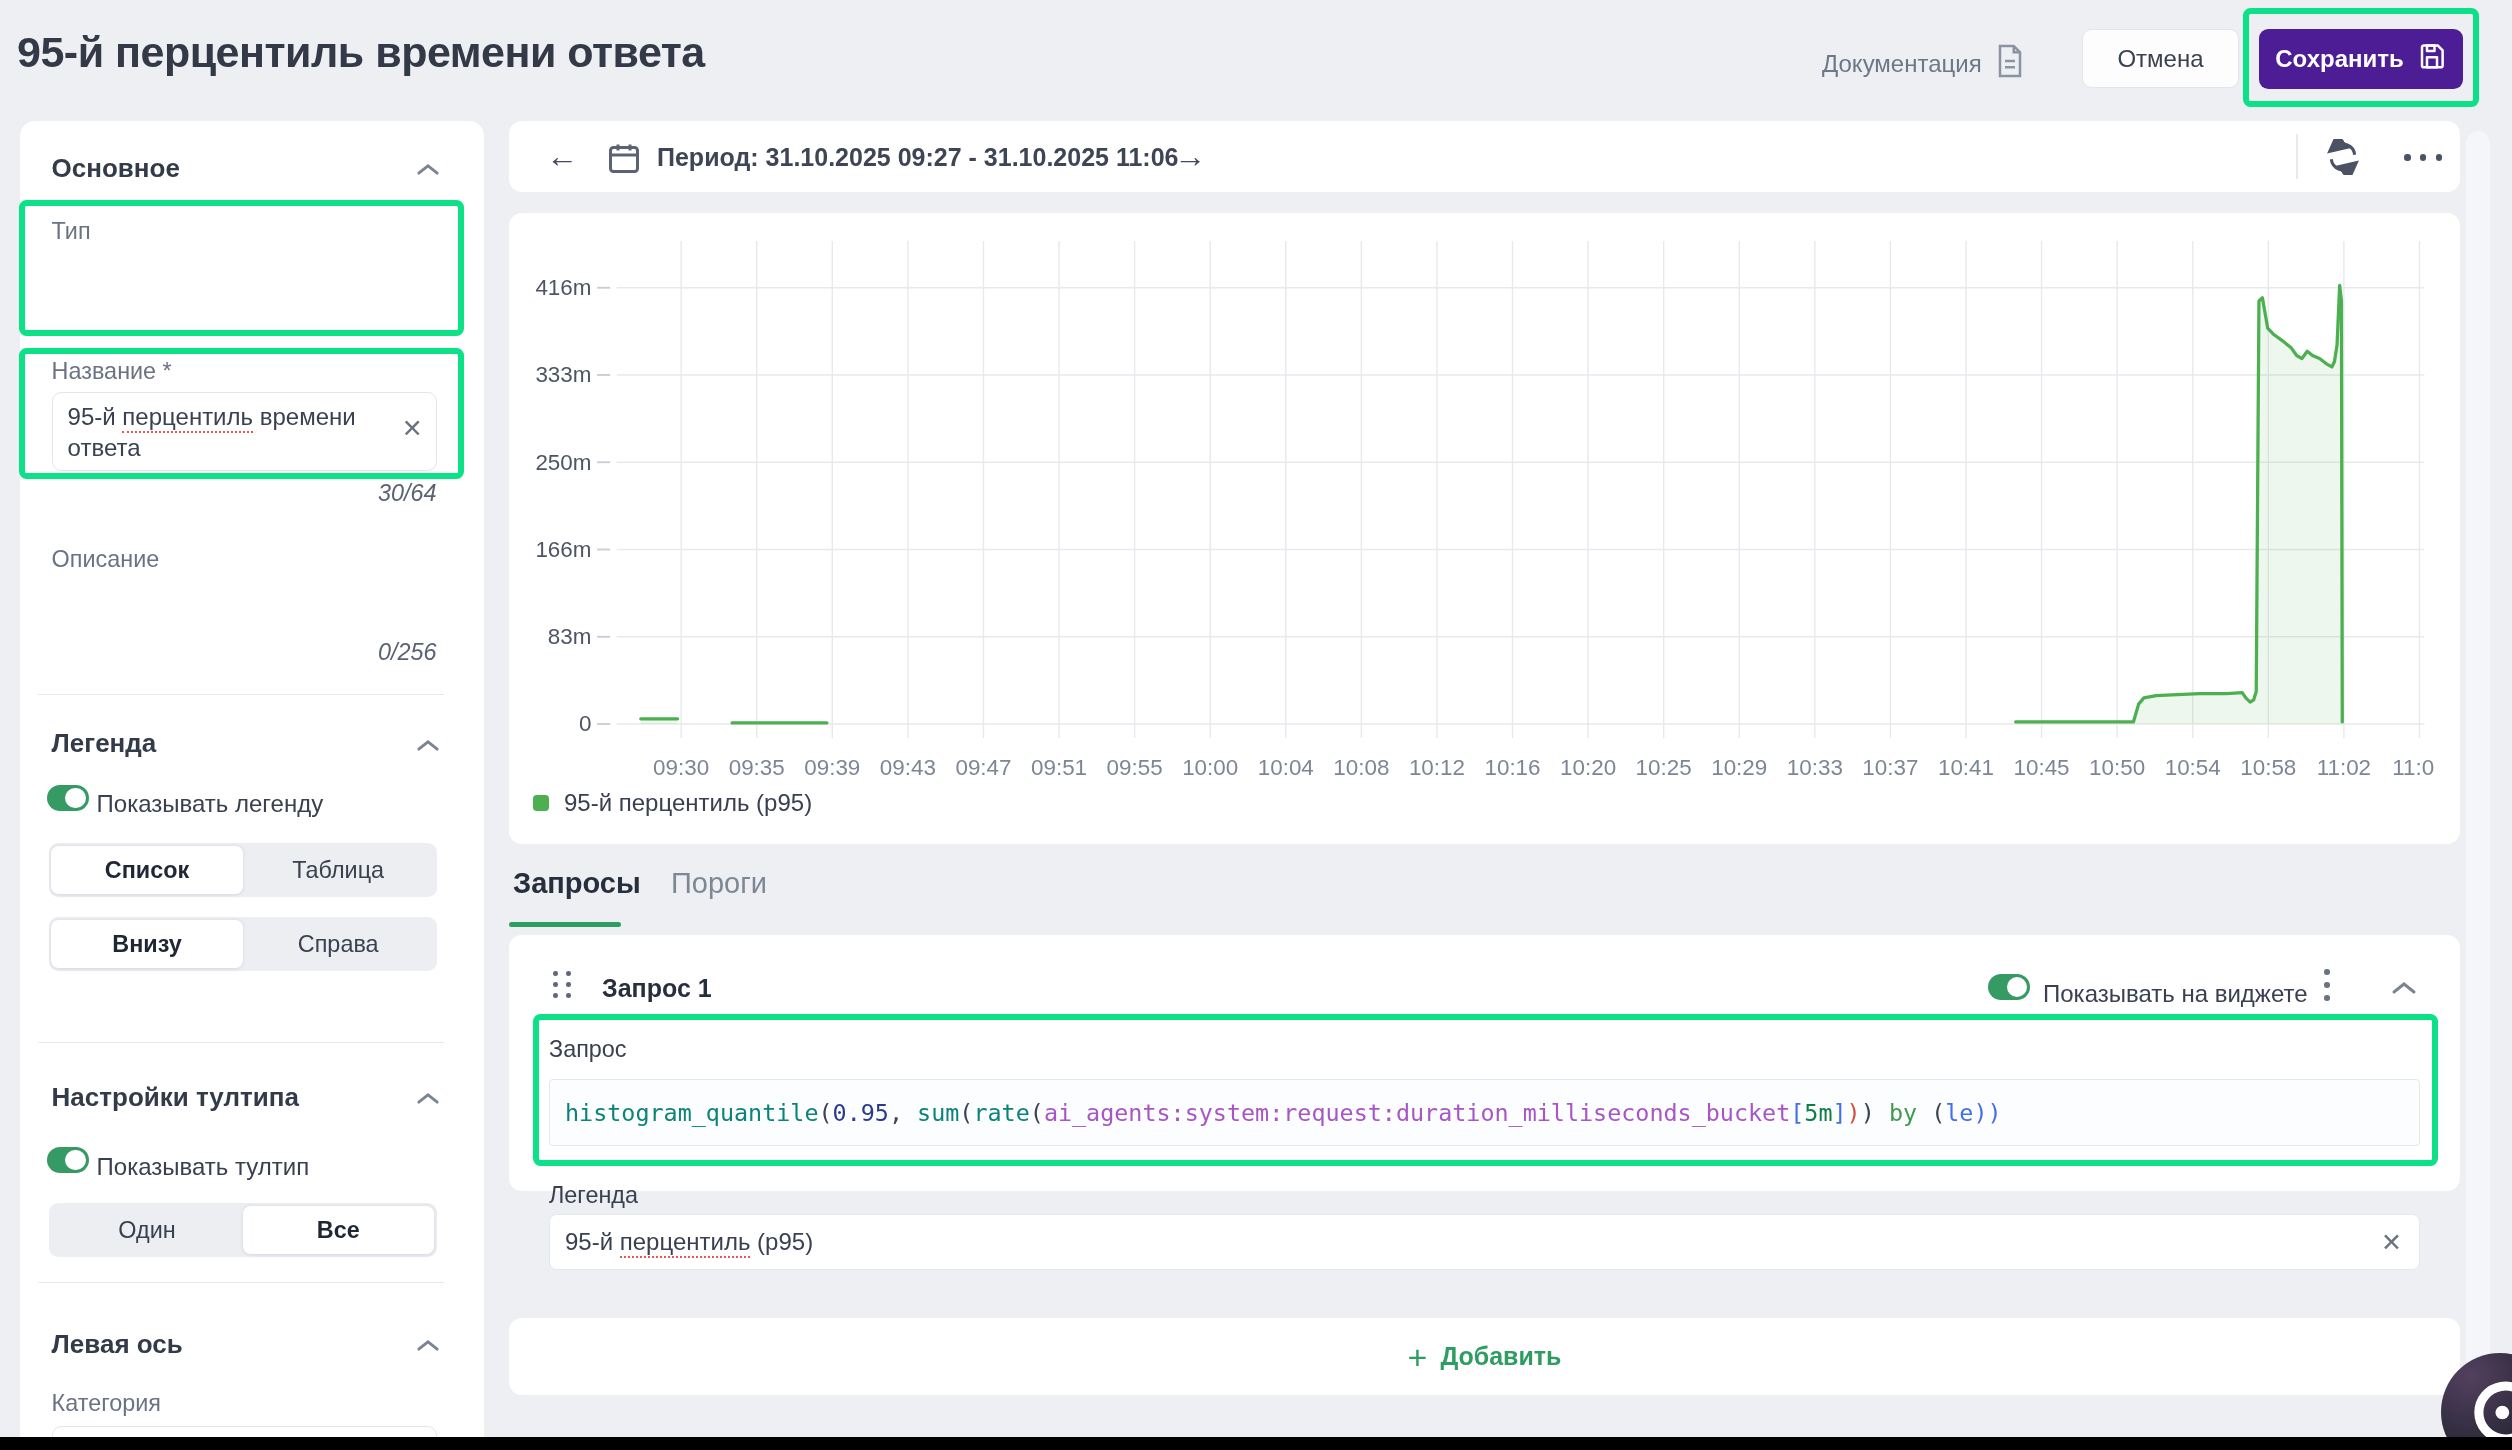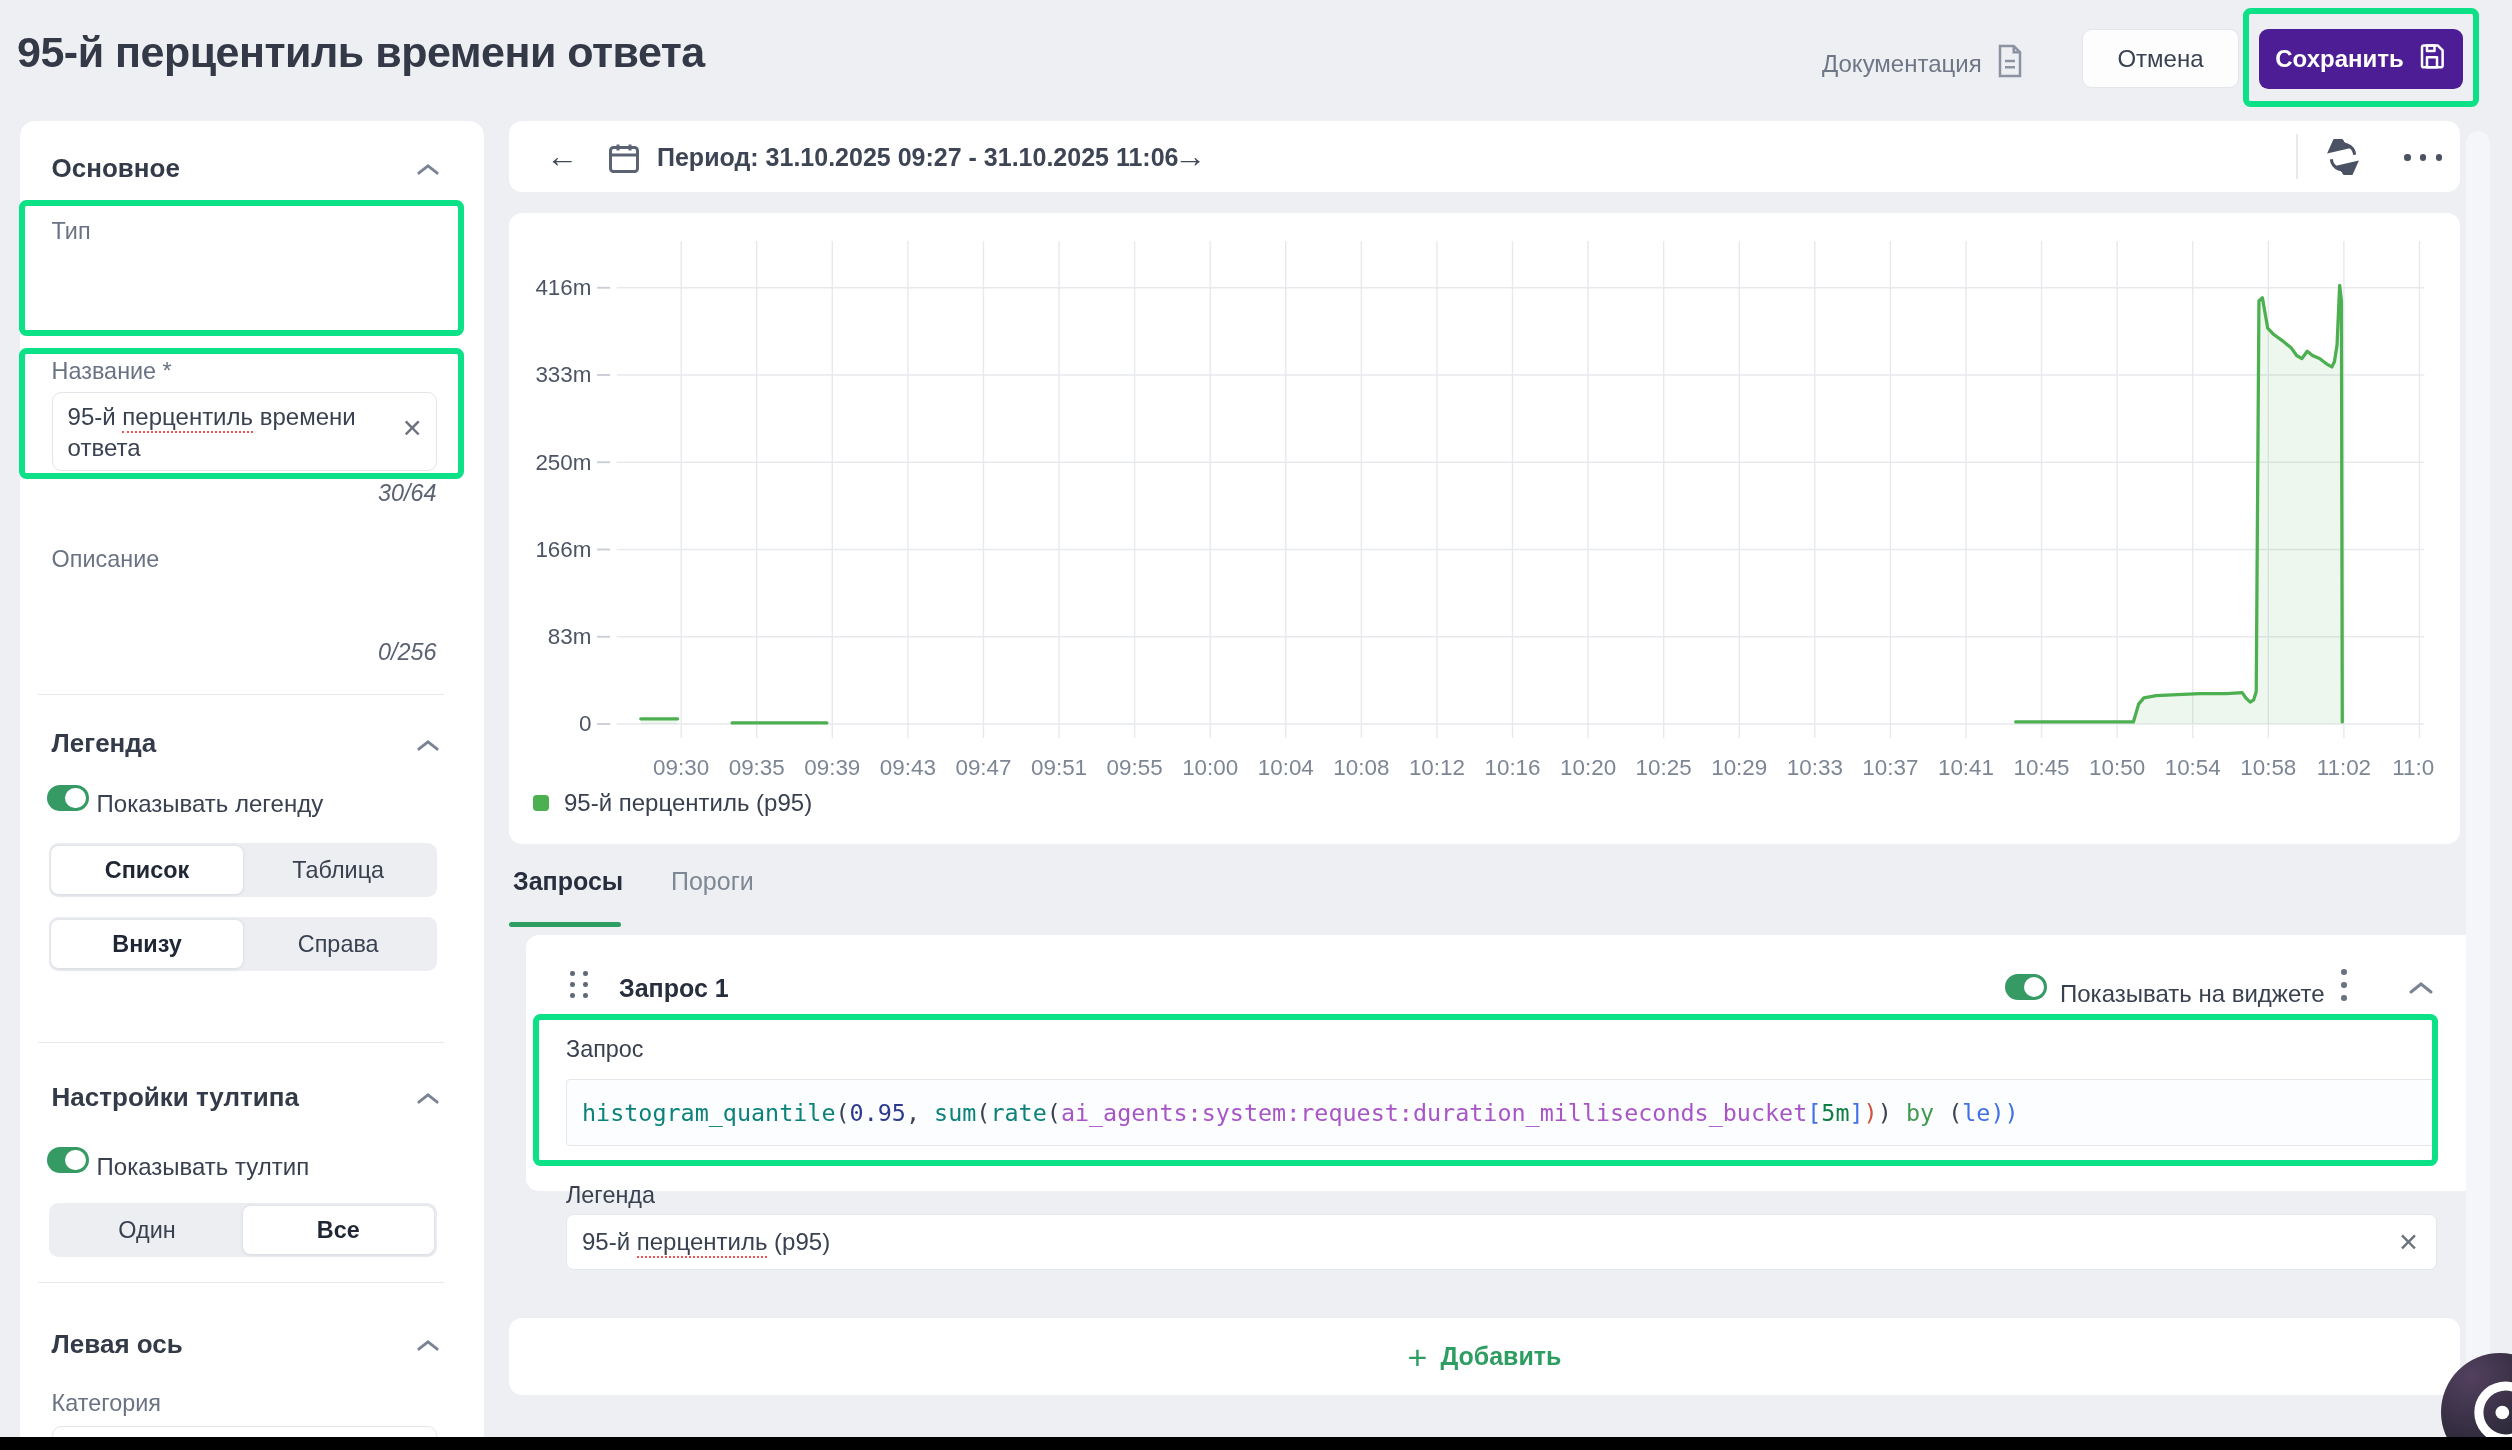--- a/index.html
+++ b/index.html
@@ -55,26 +55,26 @@
   .chartpanel{left:509px; top:213px; width:1951px; height:631px; overflow:hidden;}
   .chart-wrap{position:absolute; left:0; top:0; width:1925px; height:568px; overflow:hidden;}
   svg text{font-family:"Liberation Sans",sans-serif;}
   .grid{stroke:#e7e9ed; stroke-width:1.5;}
   .tick{stroke:#c9cdd6; stroke-width:2;}
   .ylab{fill:#4d5565; font-size:24px; text-anchor:end;}
   .xlab{fill:#7d8694; font-size:24px; text-anchor:middle;}
   .chart-legend{position:absolute; left:24px; top:576px; display:flex; align-items:center; gap:15px; font-size:24px; color:#39404f;}
   .legend-sq{width:16px; height:16px; border-radius:3.7px; background:#4caf50;}
   
-  .tab{position:absolute; top:867px; font-size:25px; cursor:pointer;}
+  .tab{position:absolute; top:867px; font-size:29px; cursor:pointer;}
   .tab.active{font-weight:700; color:#272e3d;}
   .tab.inactive{color:#7e8794;}
   .tab-underline{left:509px; top:922px; width:112px; height:4.7px; background:#2e9d62; border-radius:2.8px;}
   
-  .querycard{left:526px; top:935px; width:1951px; height:256px;}
+  .querycard{left:509px; top:935px; width:1951px; height:256px;}
   .drag-handle{position:absolute; left:44px; top:36px; display:grid; grid-template-columns:4.7px 4.7px; grid-gap:6.5px 8.4px;}
   .drag-handle i{width:4.7px; height:4.7px; border-radius:50%; background:#5f6878;}
   .q-title{position:absolute; left:93px; top:39px; font-size:25px; font-weight:700; color:#272e3d;}
   .kebab{position:absolute; left:1815px; top:34px; display:flex; flex-direction:column; gap:7.5px; cursor:pointer;}
   .kebab i{width:5.6px; height:5.6px; border-radius:50%; background:#6b7280;}
   .q-label{position:absolute; left:40px; font-size:23.4px; color:#39404f;}
   .code-box{position:absolute; left:40px; top:144px; width:1871px; height:67px; background:#fcfdfe; border:1.9px solid #e4e7ec;
             border-radius:4px; display:flex; align-items:center; padding:16px 15px;
             font-family:"DejaVu Sans Mono",monospace; font-size:23.4px; white-space:pre;}
   .legend-box{position:absolute; left:40px; top:279px; width:1871px; height:56px; background:#fff; border:1.9px solid #e4e7ec;

